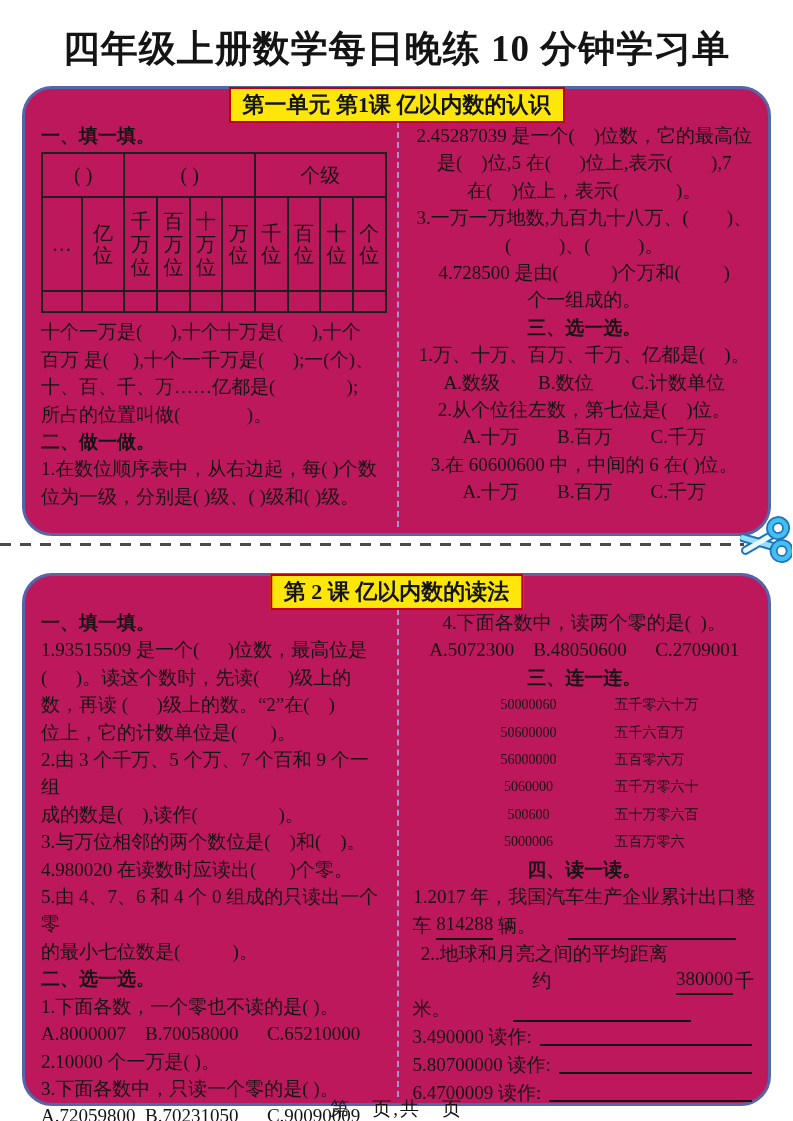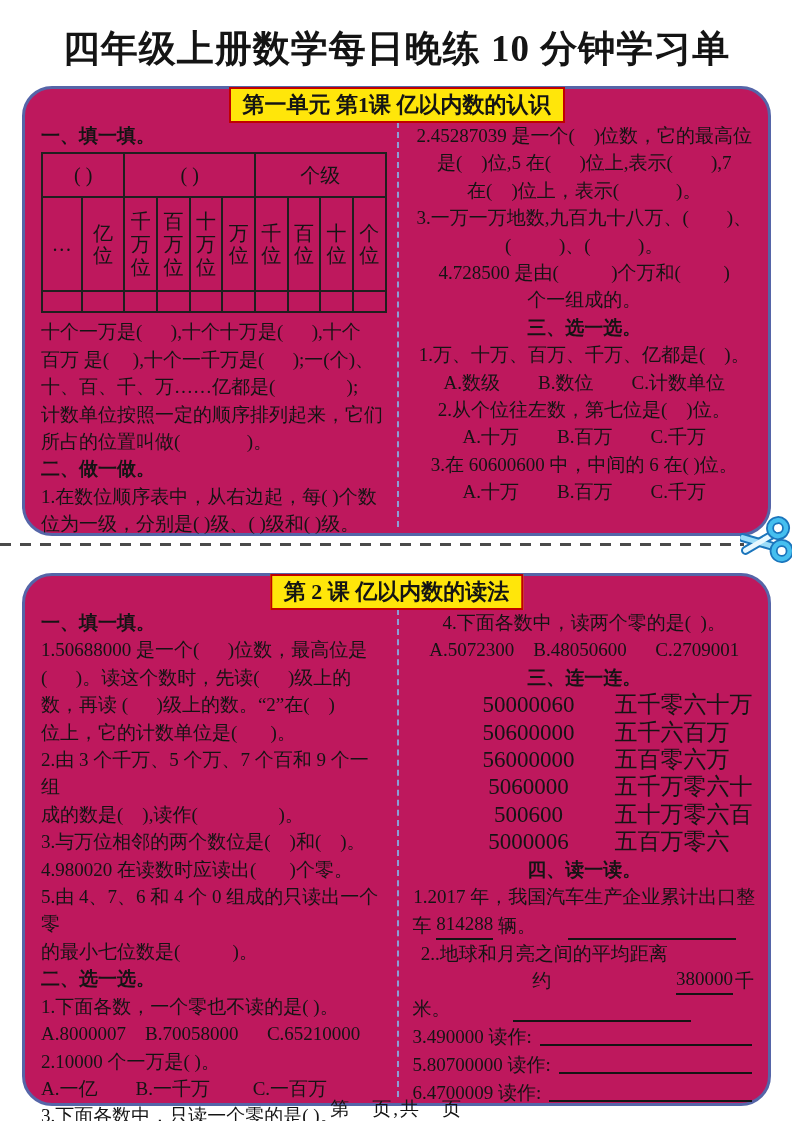--- a/index.html
+++ b/index.html
@@ -44,21 +44,21 @@
   tr.empty td { height:21px; }
 
   
   #cutline {
     position:absolute; top:543px; left:0; width:744px; height:3px;
     background:repeating-linear-gradient(90deg,#4a4a4a 0 11px,transparent 11px 20px);
   }
   #scissors { position:absolute; top:516px; left:740px; width:52px; height:52px; }
 
   
-  .match-row { display:flex; font-size:23px; line-height:27.4px; }
+  .match-row { display:flex; font-size:14px; line-height:27.4px; }
   .match-num { margin-left:30px; width:172px; }
 
   
   .u { border-bottom:2px solid #141414; }
   .flexline { display:flex; align-items:flex-end; font-size:19px; line-height:27.4px; white-space:pre-wrap; }
   .blank { display:inline-block; border-bottom:2px solid #141414; height:24px; }
   .blank-q1 { width:168px; margin-left:32px; }
   .blank-q2 { width:178px; margin-left:62px; }
   .fill-blank { flex:1; border-bottom:2px solid #141414; margin:0 4px 4px 8px; height:24px; }
 
@@ -118,21 +118,20 @@
           <td></td>
               <td></td>
           <td></td>
               <td></td>
         </tr>
       </tbody>
         </table>
       <div class="line">十个一万是(      ),十个十万是(      ),十个</div>
       <div class="line">百万 是(     ),十个一千万是(      );一(个)、</div>
       <div class="line">十、百、千、万……亿都是(               );</div>
-      <div class="line">计数单位按照一定的顺序排列起来，它们</div>
       <div class="line">所占的位置叫做(              )。</div>
       <div class="line bold">二、做一做。</div>
       <div class="line">1.在数位顺序表中，从右边起，每( )个数</div>
       <div class="line">位为一级，分别是( )级、( )级和( )级。</div>
     </div>
     <div class="col col-right">
       <div class="line">2.45287039 是一个(    )位数，它的最高位</div>
       <div class="line">是(    )位,5 在(      )位上,表示(        ),7</div>
       <div class="line">在(    )位上，表示(            )。</div>
       <div class="line">3.一万一万地数,九百九十八万、(        )、</div>
@@ -162,35 +161,34 @@
     <circle cx="41" cy="36" r="8" fill="none" stroke="#1B75BC" stroke-width="8"></circle>
     <circle cx="41" cy="36" r="8" fill="none" stroke="#45BFEF" stroke-width="4.5"></circle>
   </g>
 </svg>
 
 <div class="box" id="box2">
   <div class="sec-header">第 2 课 亿以内数的读法</div>
   <div class="cols">
     <div class="col col-left">
       <div class="line bold">一、填一填。</div>
-      <div class="line">1.50688000 是一个(      )位数，最高位是</div>
+      <div class="line">1.93515509 是一个(      )位数，最高位是</div>
       <div class="line">(      )。读这个数时，先读(      )级上的</div>
       <div class="line">数，再读 (      )级上的数。“2”在(    )</div>
       <div class="line">位上，它的计数单位是(       )。</div>
       <div class="line">2.由 3 个千万、5 个万、7 个百和 9 个一组</div>
       <div class="line">成的数是(    ),读作(                 )。</div>
       <div class="line">3.与万位相邻的两个数位是(    )和(    )。</div>
       <div class="line">4.980020 在读数时应读出(       )个零。</div>
       <div class="line">5.由 4、7、6 和 4 个 0 组成的只读出一个零</div>
       <div class="line">的最小七位数是(           )。</div>
       <div class="line bold">二、选一选。</div>
       <div class="line">1.下面各数，一个零也不读的是( )。</div>
       <div class="line">A.8000007    B.70058000      C.65210000</div>
       <div class="line">2.10000 个一万是( )。</div>
-      <div class="line">A.一亿        B.一千万         C.一百万</div>
       <div class="line">3.下面各数中，只读一个零的是( )。</div>
       <div class="line">A.72059800  B.70231050      C.90090009</div>
     </div>
     <div class="col col-right">
       <div class="line">4.下面各数中，读两个零的是(  )。</div>
       <div class="line">A.5072300    B.48050600      C.2709001</div>
       <div class="line bold">三、连一连。</div>
 
       <div class="match-row">
         <span class="match-num">50000060</span>

